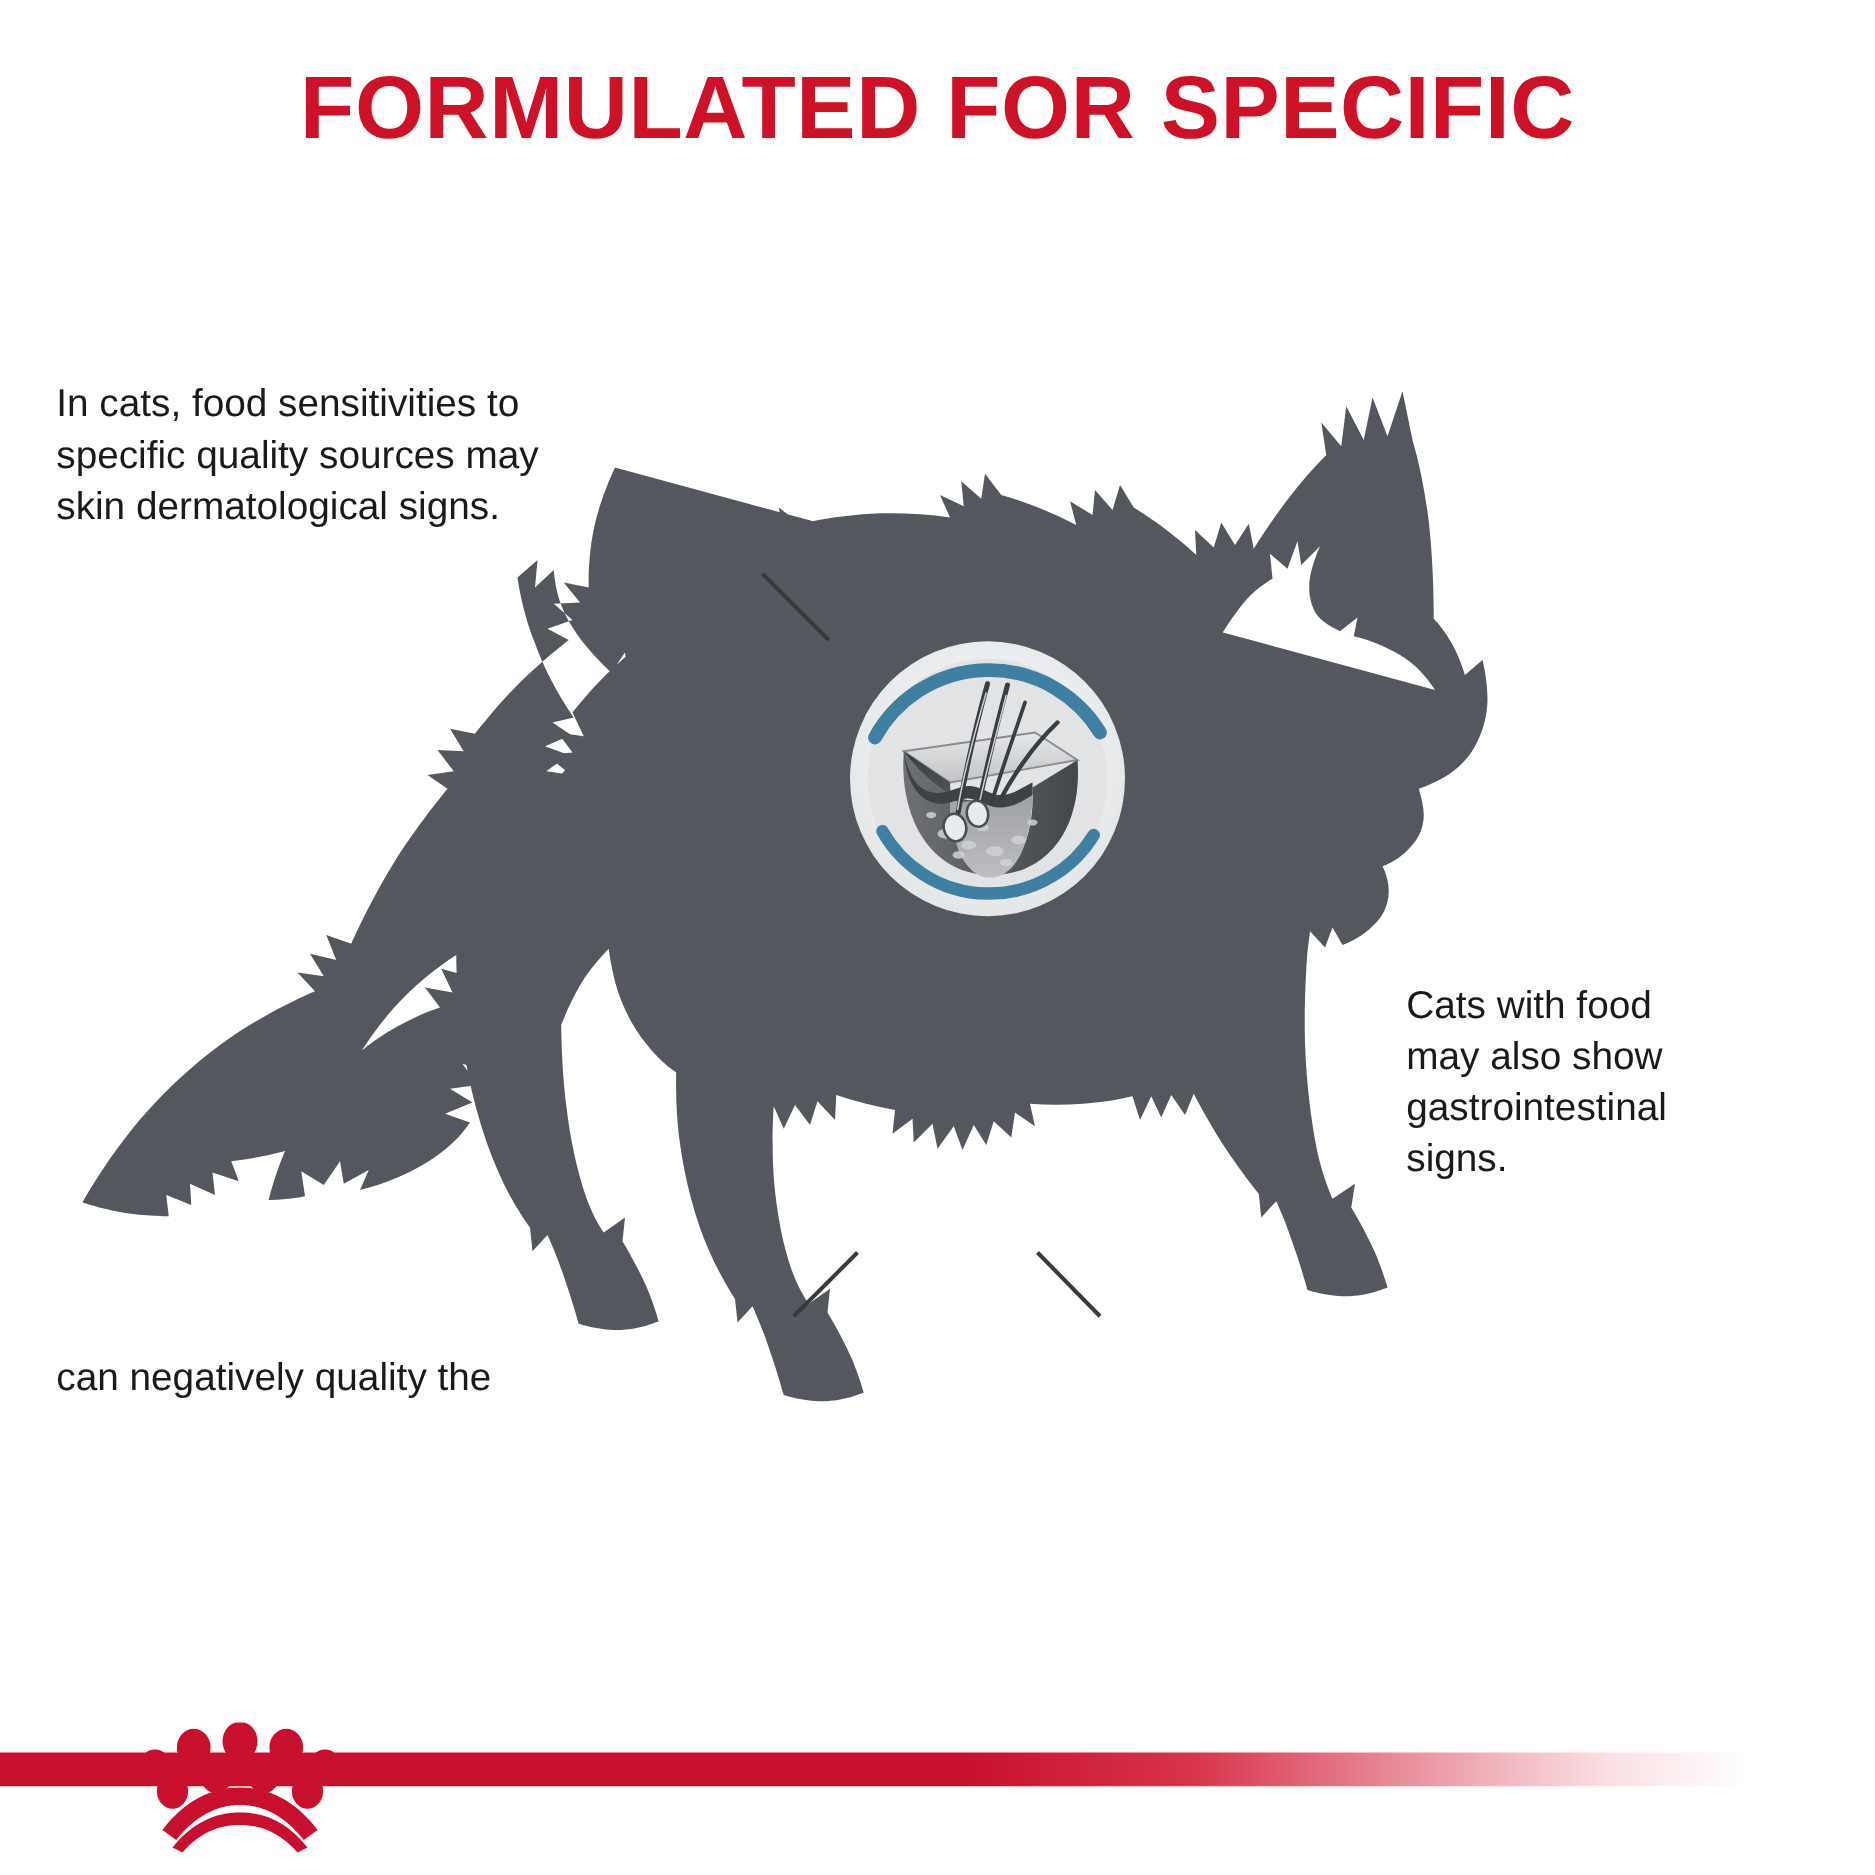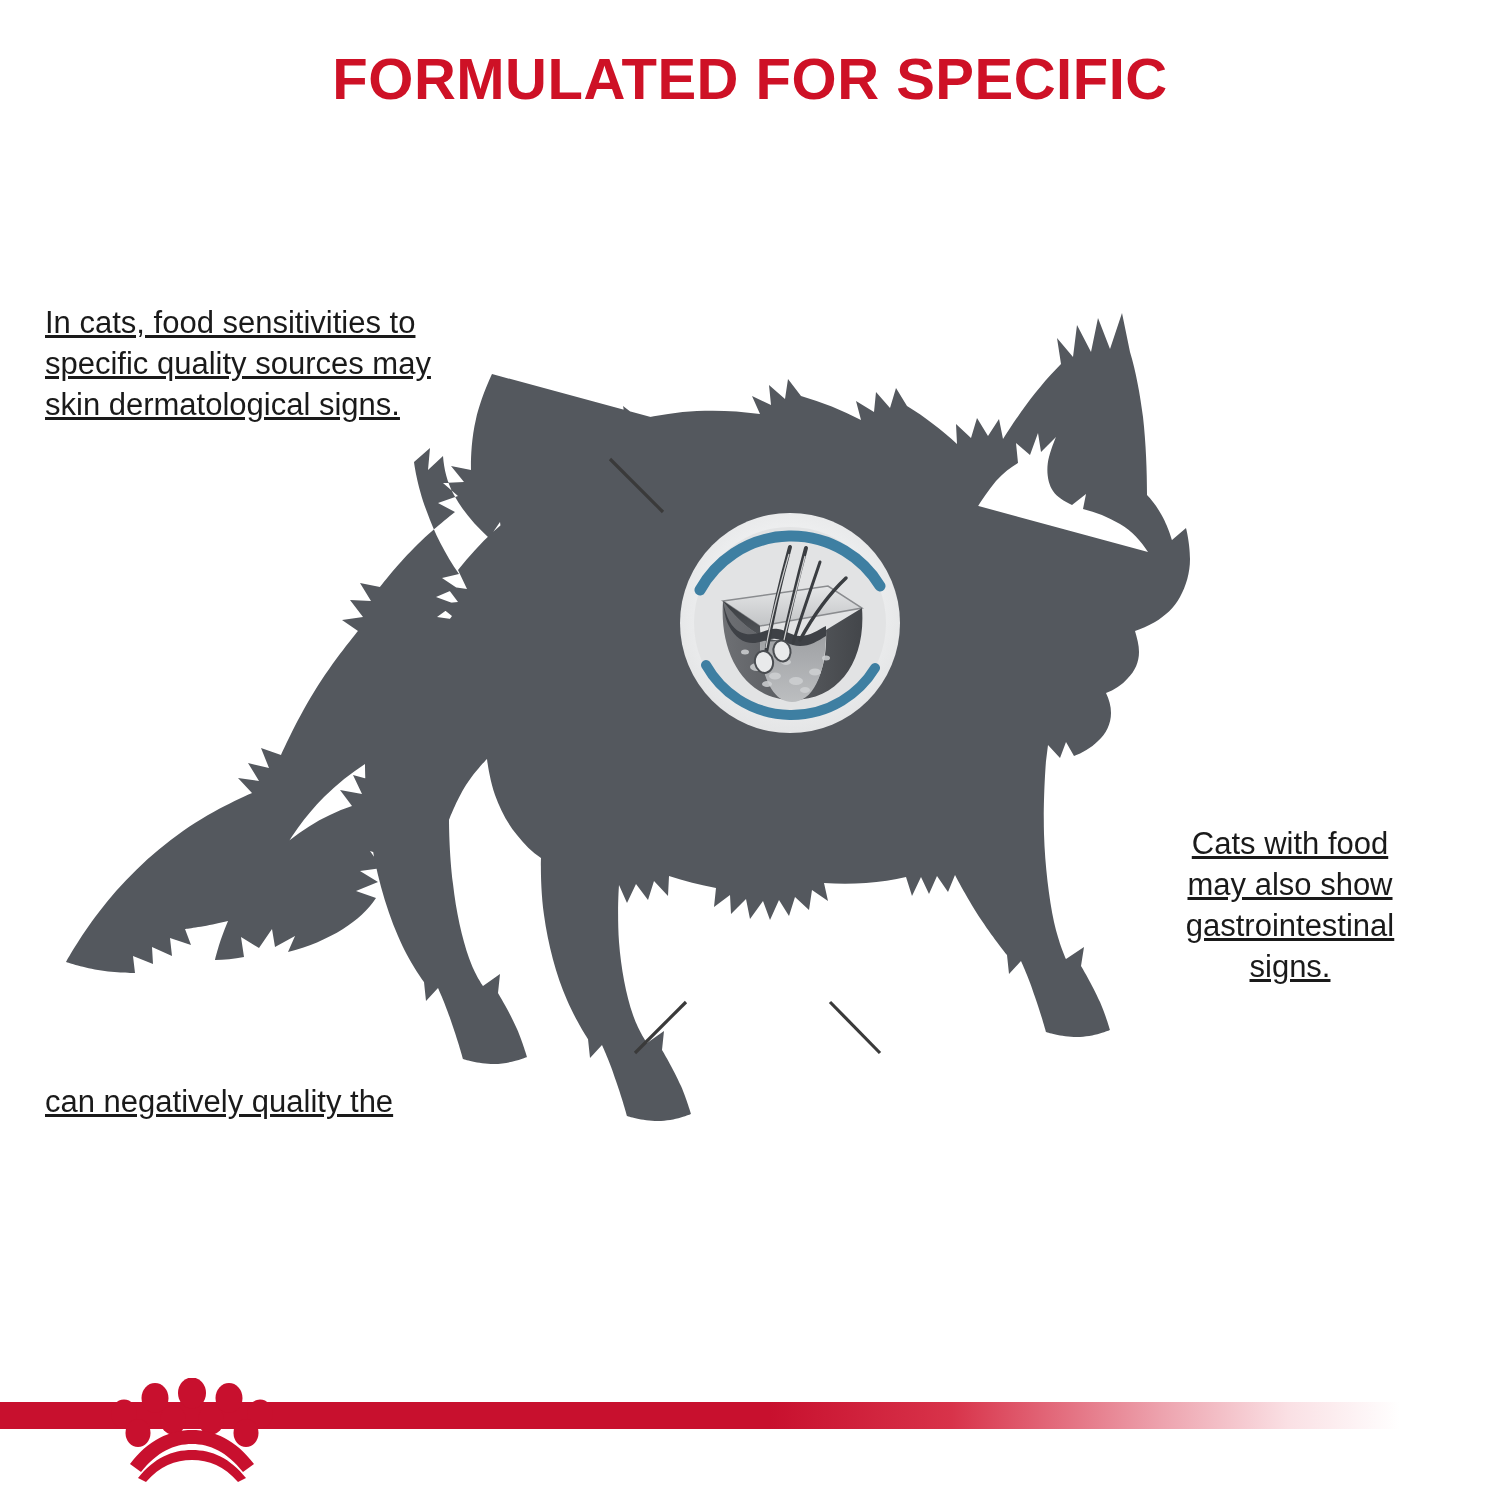--- a/index.html
+++ b/index.html
@@ -19,38 +19,38 @@
   
   #headline {
     position: absolute;
     left: 150px;
     top: 46px;
     width: 1200px;
     text-align: center;
     color: #CE1126;
     font-family: "Liberation Sans", "DejaVu Sans", sans-serif;
     font-weight: 700;
-    font-size: 58px;
+    font-size: 71px;
     line-height: 1.15;
     letter-spacing: 0.5px;
   }
   #headline .ln { display: block; white-space: nowrap; }
 
   
   .callout {
     position: absolute;
     color: #1a1a1a;
     font-size: 31px;
     line-height: 1.32;
     font-weight: 400;
   }
   #callout-top-left   { left: 45px;  top: 303px; width: 560px; text-align: left; }
-  #callout-right      { right: 45px; top: 824px; width: 330px; text-align: center; }
+  #callout-right      { right: 45px; top: 784px; width: 330px; text-align: left; }
   #callout-bottom-left{ left: 45px;  top: 1082px; width: 560px; text-align: left; }
-  .callout .ln { display: block; white-space: nowrap; text-decoration: underline; }
+  .callout .ln { display: block; white-space: nowrap; }
 
   
   #leaders {
     position: absolute;
     left: 0; top: 0;
     width: 1500px; height: 1500px;
     pointer-events: none;
   }
 
   

